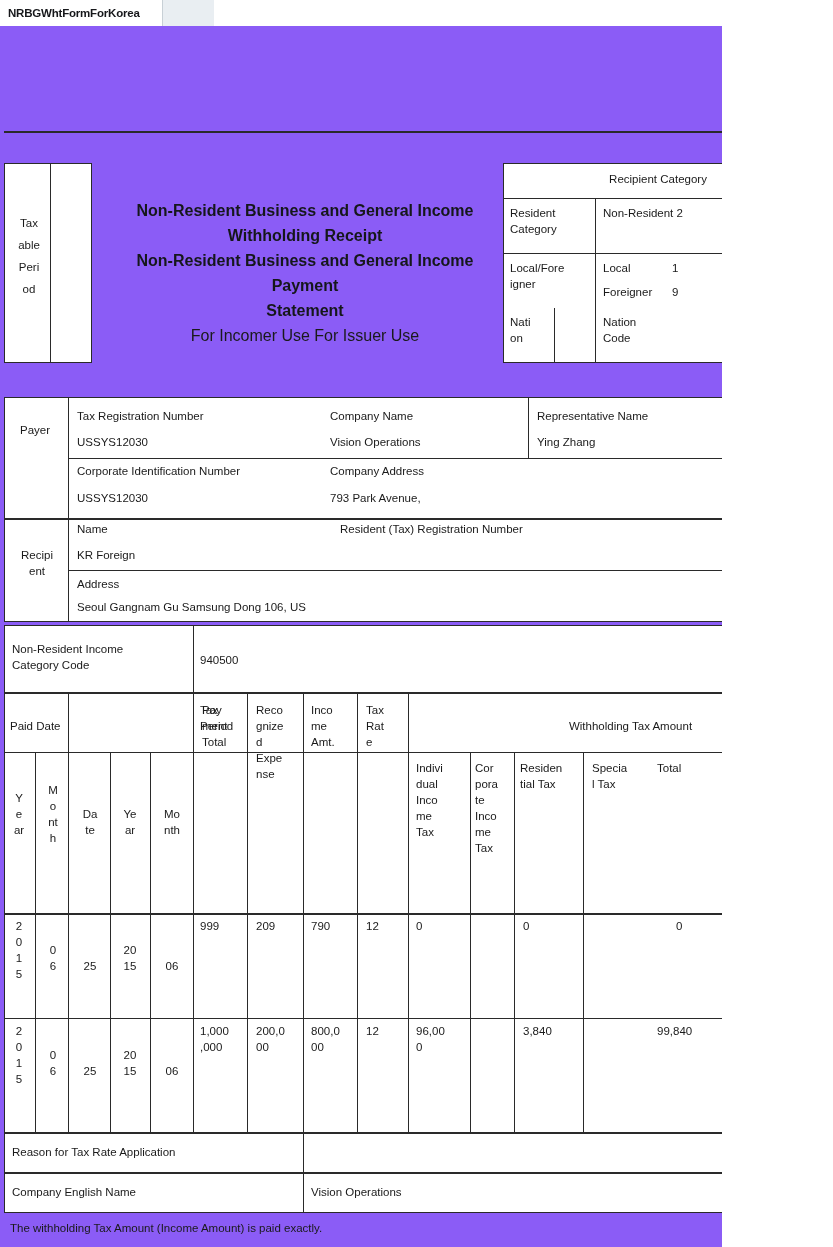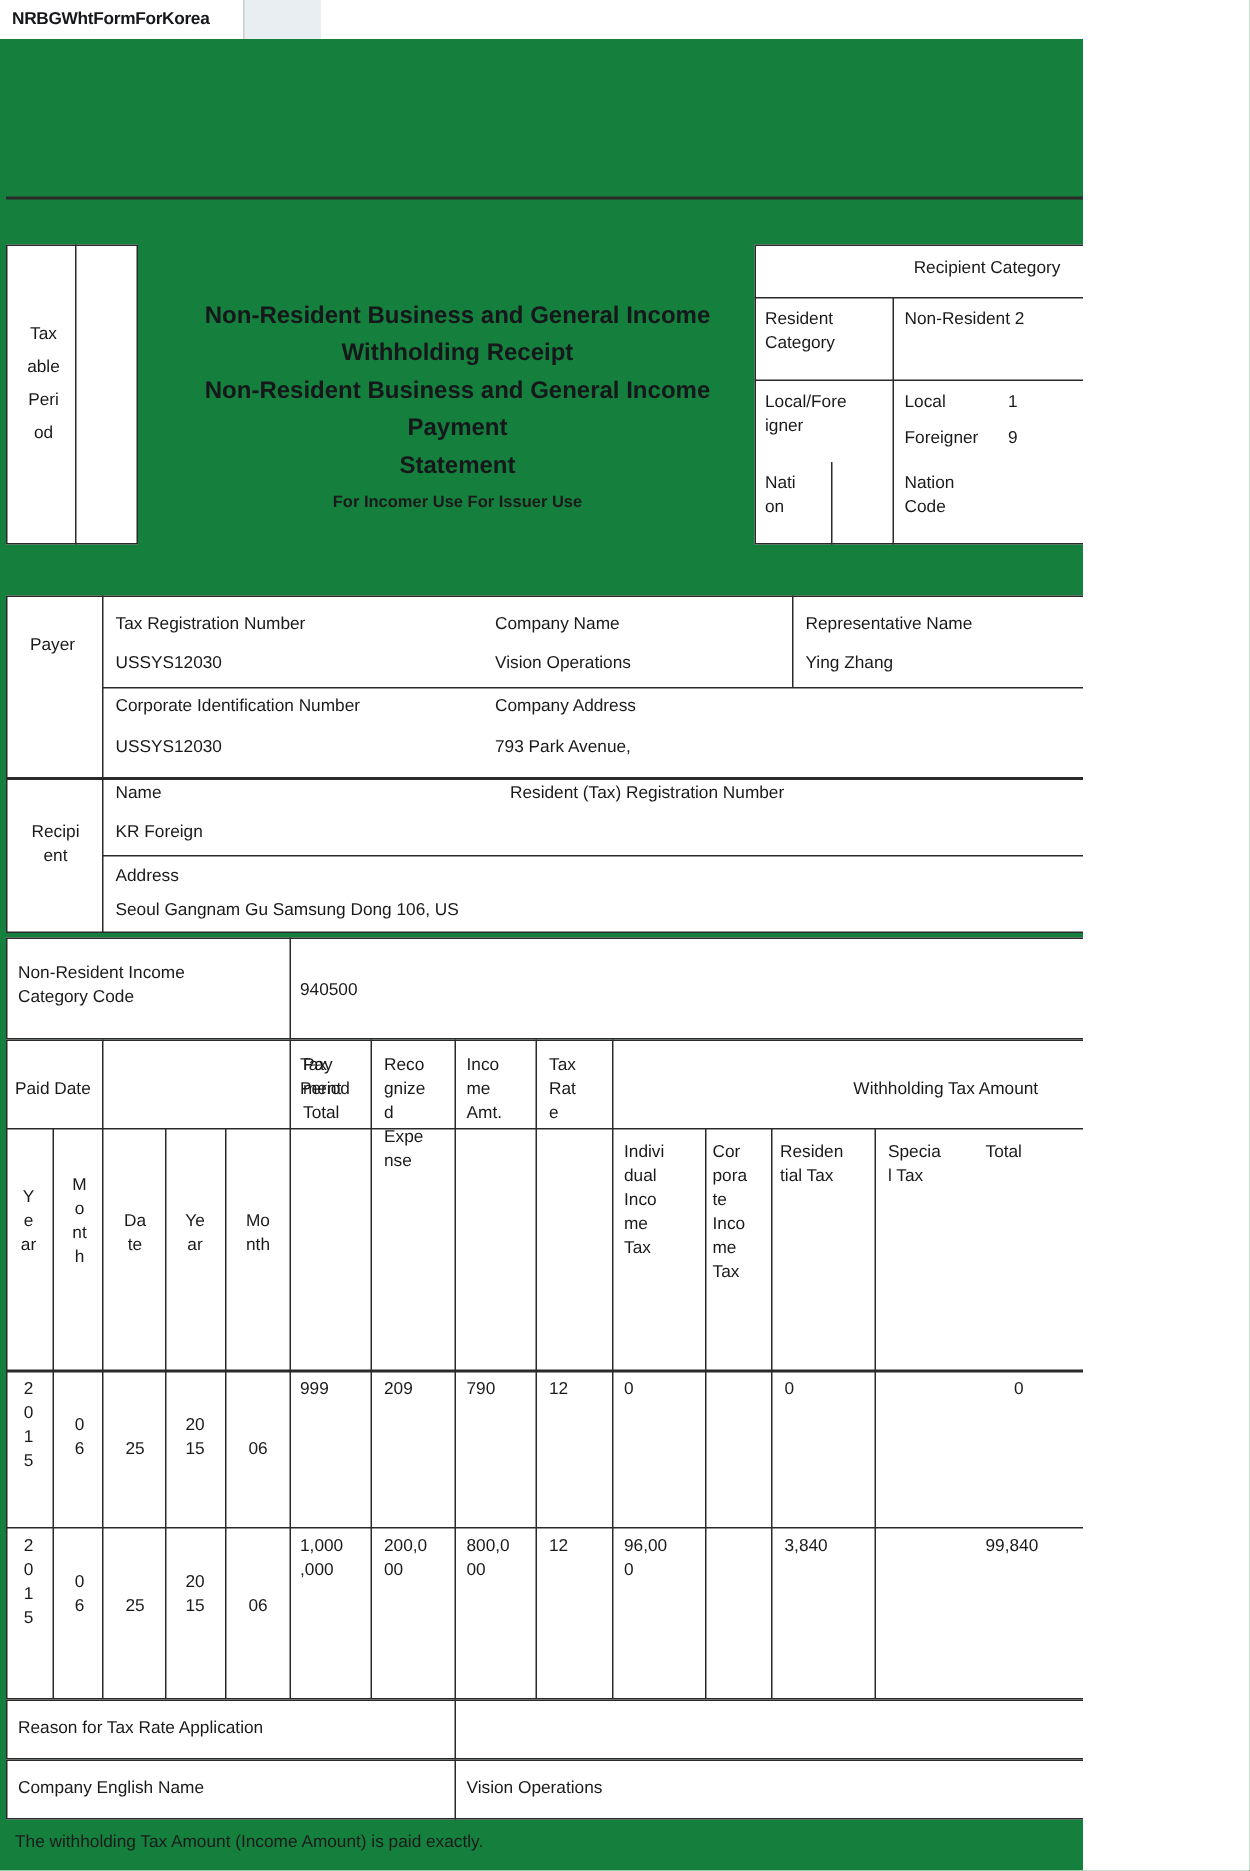--- a/index.html
+++ b/index.html
@@ -7,21 +7,21 @@
   html, body {
     margin: 0; padding: 0;
     background: #ffffff;
     font-family: "Liberation Sans", sans-serif;
     color: #1a1a1a;
   }
   #page {
     position: relative;
     width: 722px;
     height: 1247px;
-    background: #15803d;
+    background: #8b5cf6;
     overflow: hidden;
   }
 
   
   .tabstrip {
     position: absolute; left: 0; top: 0;
     width: 833px; height: 26px;
     background: #ffffff;
   }
   .tab-active {
@@ -64,22 +64,22 @@
     left: 120px; top: 198px; width: 370px;
     text-align: center;
   }
   .title-line {
     font-size: 16px;
     font-weight: bold;
     line-height: 25px;
     color: #15171a;
   }
   .title-sub {
-    font-size: 11px;
-    font-weight: bold;
+    font-size: 16px;
+    font-weight: normal;
     line-height: 25px;
     color: #1a1a1a;
   }
 
   .taxable-period {
     position: absolute;
     left: 8px; top: 212px; width: 42px;
     text-align: center;
     font-size: 11.5px;
     line-height: 22px;

